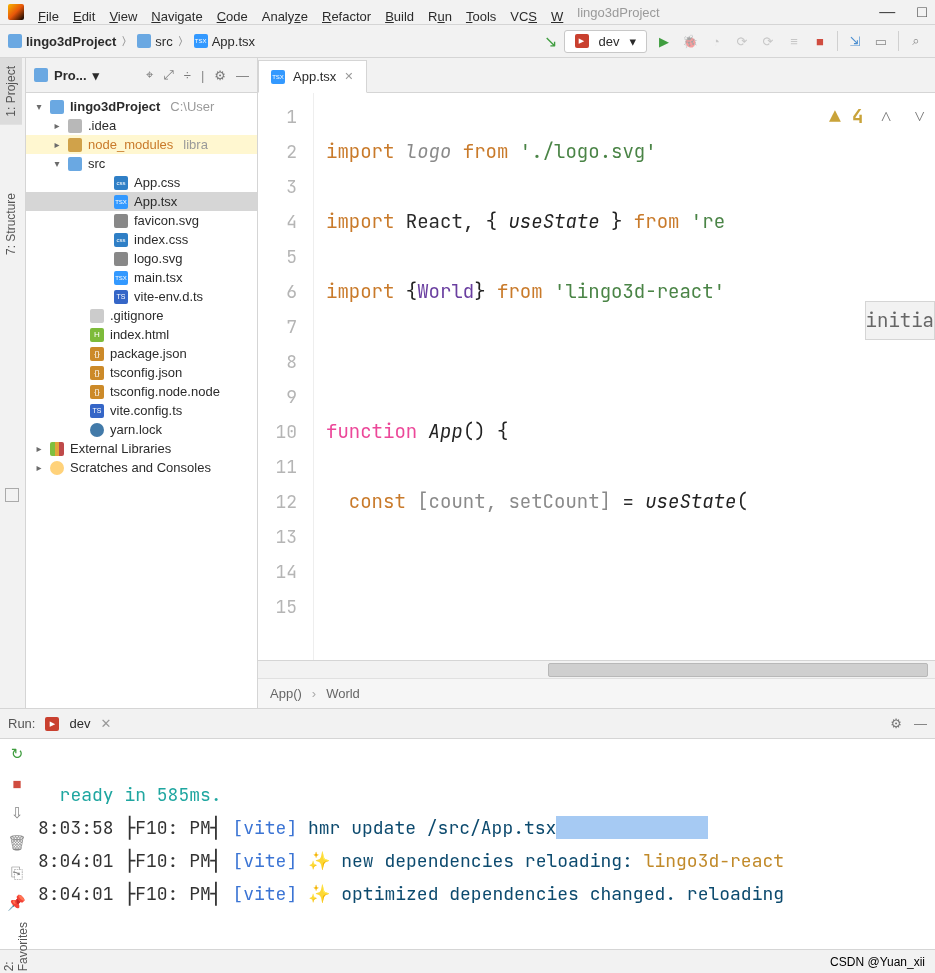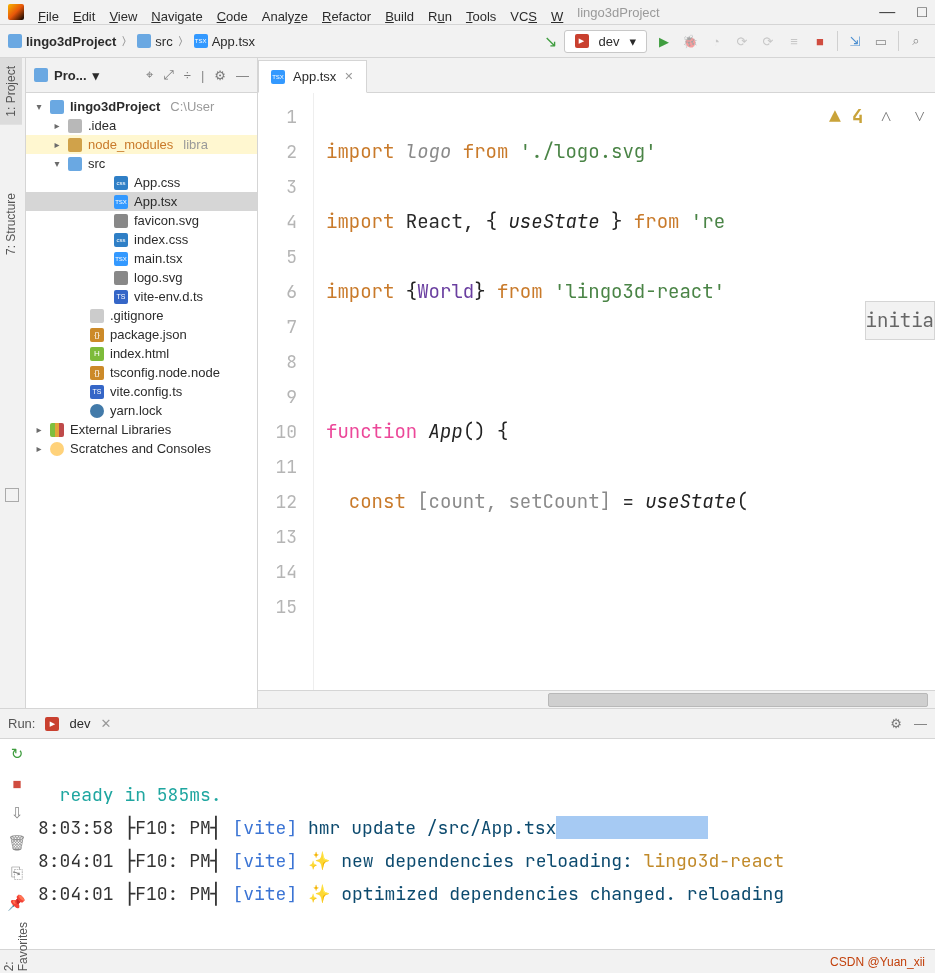--- a/index.html
+++ b/index.html
@@ -184,21 +184,21 @@
   .bottom-gutter {
     height:24px; border-top:1px solid #d5d5d5; background:#f2f2f2;
     position:relative;
   }
   .bottom-gutter .fav {
     position:absolute; left:2px; bottom:2px;
     writing-mode: vertical-rl; transform: rotate(180deg);
     font-size:12px; color:#555;
   }
   .watermark {
-    position:absolute; right:10px; bottom:4px; color:#c2410c; font-size:12px;
+    position:absolute; right:10px; bottom:4px; color:#000000; font-size:12px;
   }
 </style>
 </head>
 <body>
 
 <div class="menubar">
   <span class="app-icon"></span>
   <span class="menu-item"><u>F</u>ile</span>
   <span class="menu-item"><u>E</u>dit</span>
   <span class="menu-item"><u>V</u>iew</span>
@@ -321,47 +321,52 @@
           <span class="ico ico-svg"></span>
           <span>favicon.svg</span>
         </div>
       <div class="node lvl3">
           <span class="arrow"></span>
           <span class="ico ico-css"></span>
           <span>index.css</span>
         </div>
       <div class="node lvl3">
           <span class="arrow"></span>
+          <span class="ico ico-svg"></span>
+          <span>logo.svg</span>
+        </div>
+      <div class="node lvl3">
+          <span class="arrow"></span>
           <span class="ico ico-tsx"></span>
           <span>main.tsx</span>
         </div>
       <div class="node lvl3">
           <span class="arrow"></span>
-          <span class="ico ico-svg"></span>
-          <span>logo.svg</span>
-        </div>
-      <div class="node lvl3">
-          <span class="arrow"></span>
           <span class="ico ico-ts"></span>
           <span>vite-env.d.ts</span>
         </div>
       <div class="node lvl2">
           <span class="arrow"></span>
           <span class="ico" style="background:#ccc"></span>
           <span>.gitignore</span>
         </div>
       <div class="node lvl2">
           <span class="arrow"></span>
+          <span class="ico ico-html"></span>
+          <span>index.html</span>
+        </div>
+      <div class="node lvl2">
+          <span class="arrow"></span>
           <span class="ico ico-json"></span>
           <span>package.json</span>
         </div>
       <div class="node lvl2">
           <span class="arrow"></span>
-          <span class="ico ico-html"></span>
-          <span>index.html</span>
+          <span class="ico ico-json"></span>
+          <span>tsconfig.json</span>
         </div>
       <div class="node lvl2">
           <span class="arrow"></span>
           <span class="ico ico-json"></span>
           <span>tsconfig.node.node</span>
         </div>
       <div class="node lvl2">
           <span class="arrow"></span>
           <span class="ico ico-ts"></span>
           <span>vite.config.ts</span>
@@ -409,20 +414,25 @@
 
 
 
         <div class="hintbox">initia</div>
         <div class="warn">▲ <span>4</span><span class="arrows"> ˄  ˅</span></div>
       </div>
     </div>
     <div class="editor-scroll">
         <div class="thumb"></div>
       </div>
+    <div class="editor-status">
+      <span>App()</span>
+      <span style="color:#aaa">›</span>
+      <span>World</span>
+    </div>
   </div>
 </div>
 
 <div class="runpanel">
   <div class="run-tabbar">
     <span class="lbl">Run:</span>
     <span class="ico ico-npm"></span>
     <span>dev</span>
     <span style="color:#999;">✕</span>
     <div class="tool">

